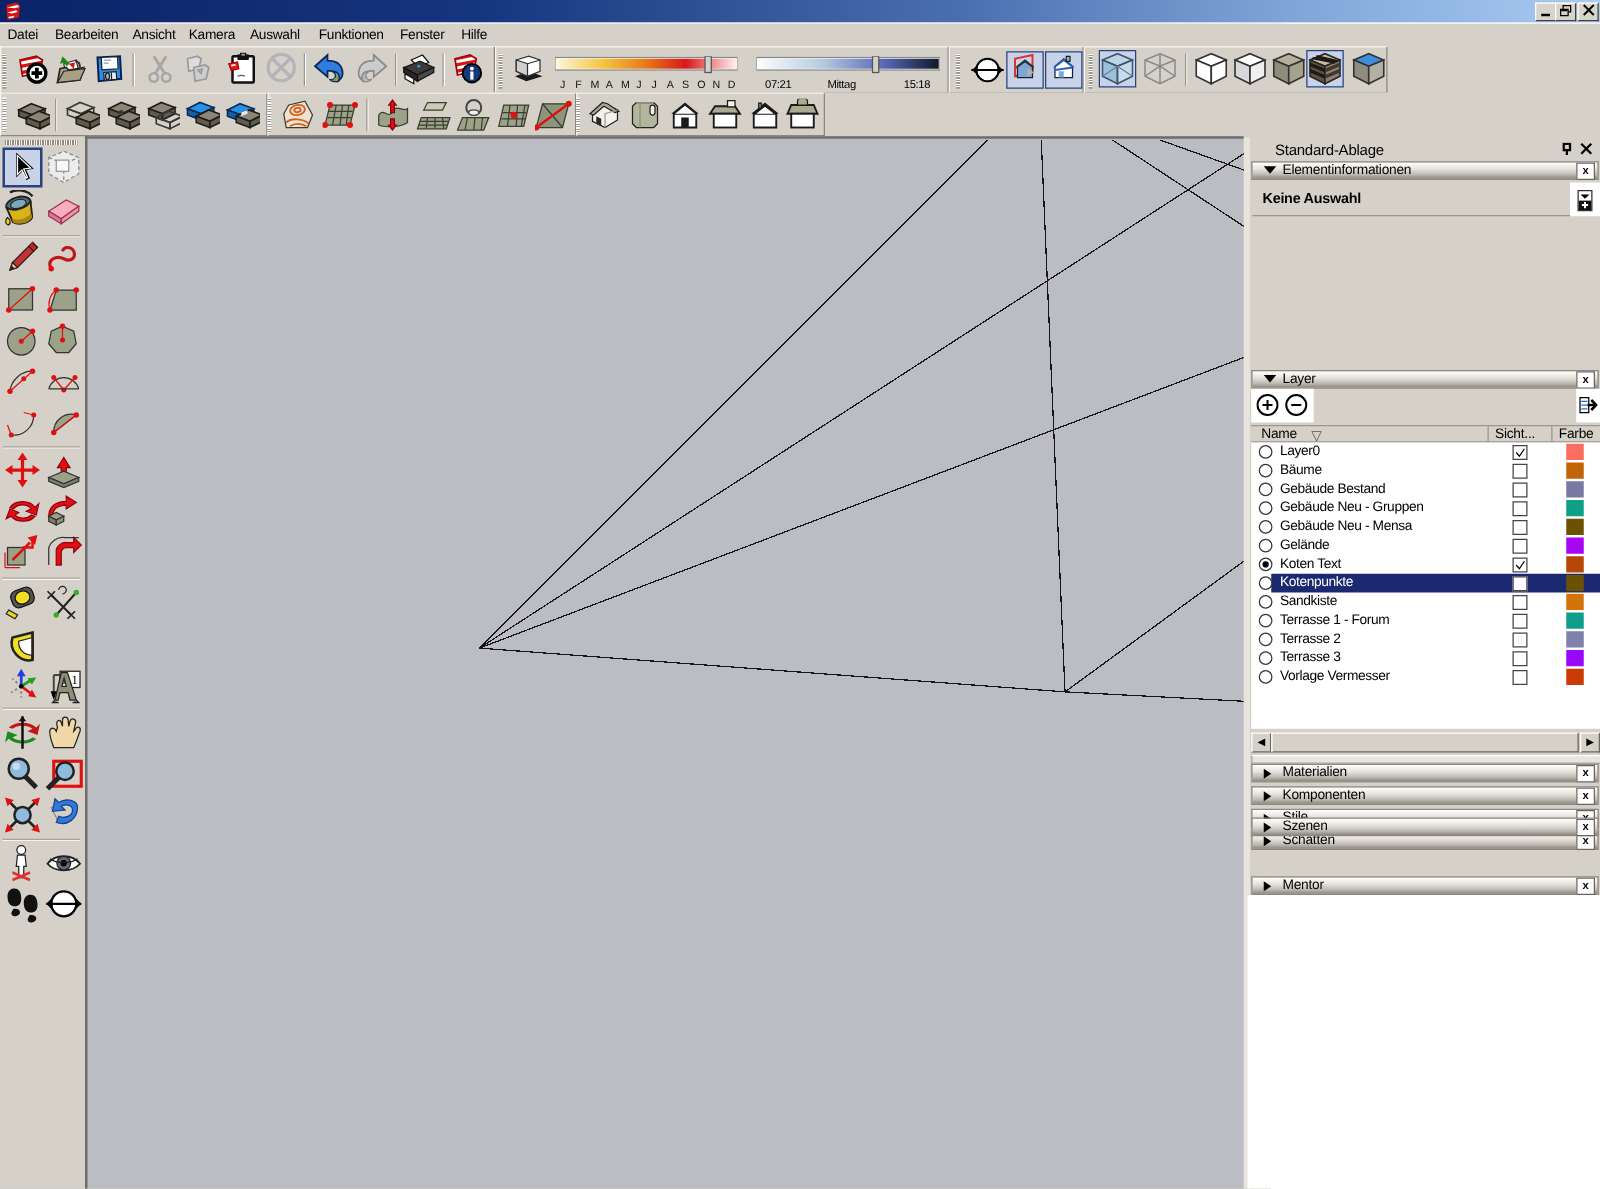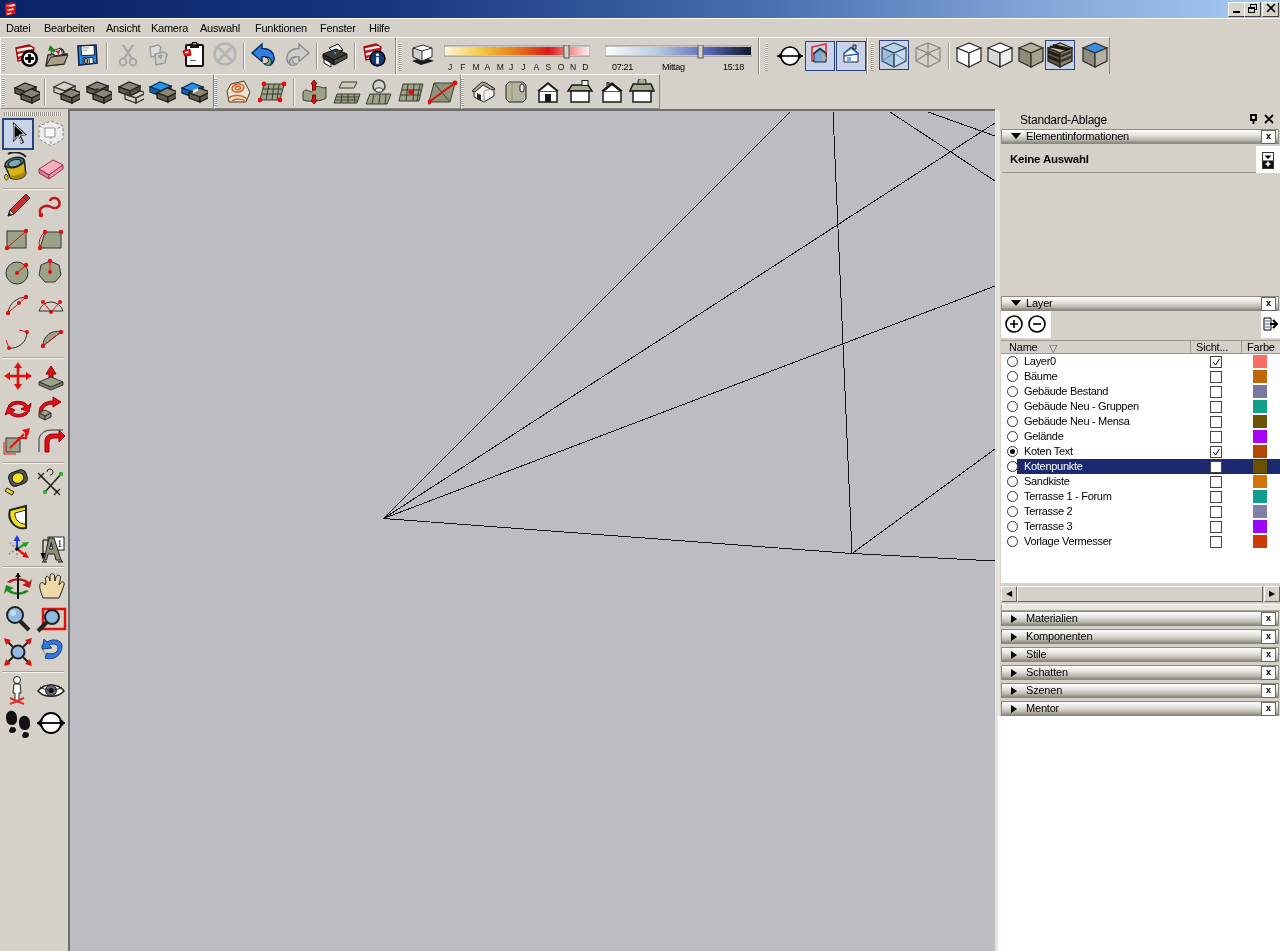--- a/index.html
+++ b/index.html
@@ -879,21 +879,21 @@
   <div class="abs trayhdr" style="top:537px;">
       <div class="arr arr-r"></div>
       <div class="lbl">Stile</div>
       <div class="xb">x</div>
     </div>
   <div class="abs trayhdr" style="top:555px;">
       <div class="arr arr-r"></div>
       <div class="lbl">Schatten</div>
       <div class="xb">x</div>
     </div>
-  <div class="abs trayhdr" style="top:573px;">
+  <div class="abs trayhdr" style="top:544px;">
       <div class="arr arr-r"></div>
       <div class="lbl">Szenen</div>
       <div class="xb">x</div>
     </div>
   <div class="abs trayhdr" style="top:591px;">
       <div class="arr arr-r"></div>
       <div class="lbl">Mentor</div>
       <div class="xb">x</div>
     </div>
   <div class="abs" style="left:-2px;top:606px;width:282px;height:235px;background:#fff;"></div>

